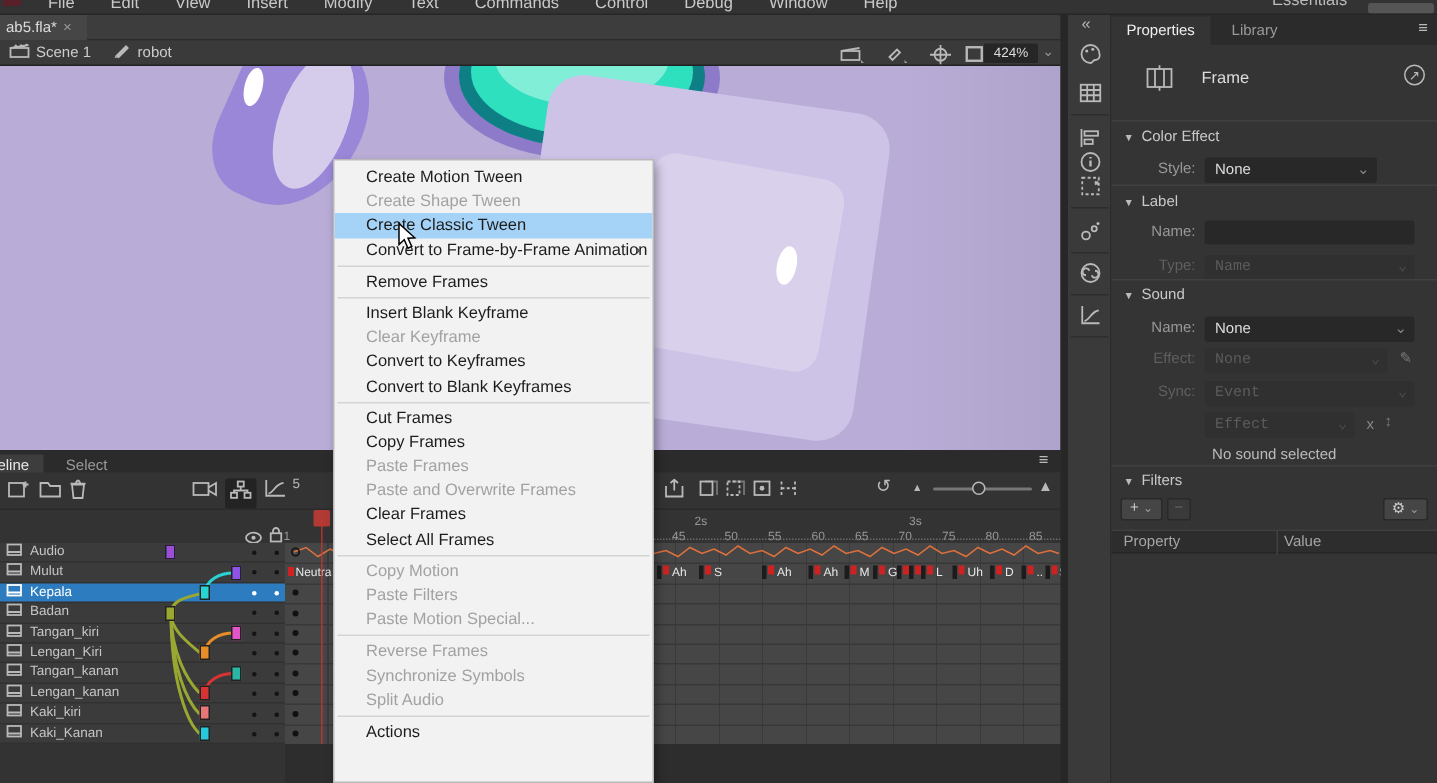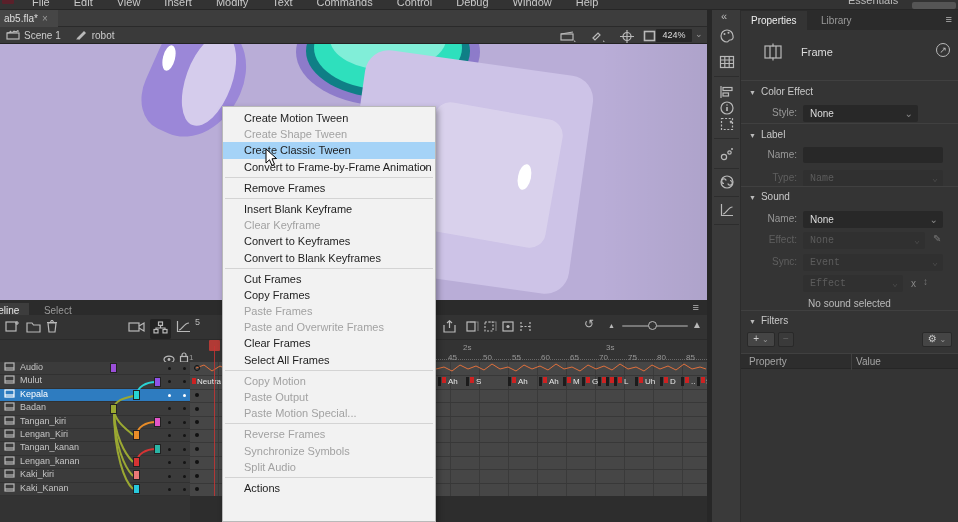--- a/index.html
+++ b/index.html
@@ -506,21 +506,21 @@
     <div class="mi">Convert to Blank Keyframes</div>
     <div class="msep"></div>
     <div class="mi">Cut Frames</div>
     <div class="mi">Copy Frames</div>
     <div class="mi dis">Paste Frames</div>
     <div class="mi dis">Paste and Overwrite Frames</div>
     <div class="mi">Clear Frames</div>
     <div class="mi">Select All Frames</div>
     <div class="msep"></div>
     <div class="mi dis">Copy Motion</div>
-    <div class="mi dis">Paste Output</div>
+    <div class="mi dis">Paste Filters</div>
     <div class="mi dis">Paste Motion Special...</div>
     <div class="msep"></div>
     <div class="mi dis">Reverse Frames</div>
     <div class="mi dis">Synchronize Symbols</div>
     <div class="mi dis">Split Audio</div>
     <div class="msep"></div>
     <div class="mi">Actions</div>
   </div>
 
   <svg class="abs" style="left:265px;top:148px" width="13" height="19" viewBox="0 0 13 19">

